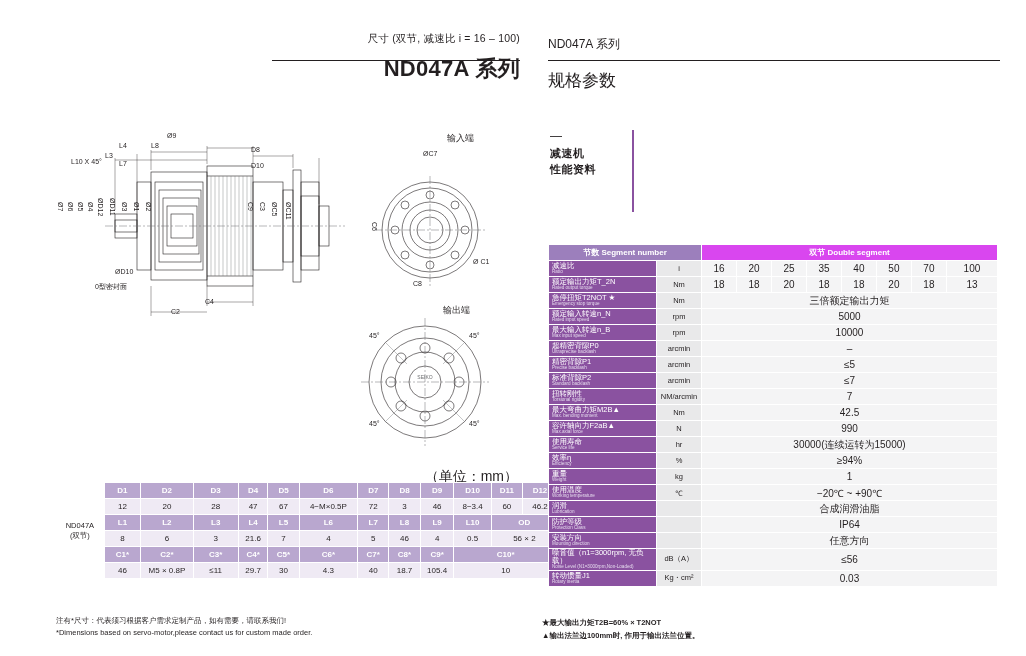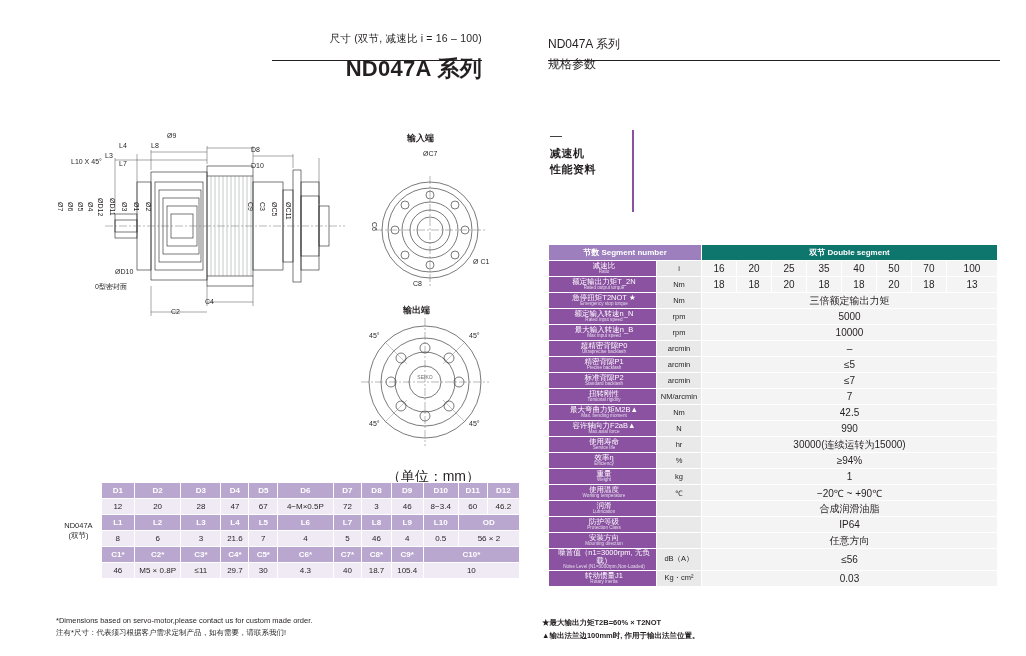--- a/index.html
+++ b/index.html
@@ -18,21 +18,21 @@
   .page {
     position: relative;
     width: 1026px;
     height: 656px;
   }
 
   
   .left-col {
     position: absolute;
     left: 0; top: 0;
-    width: 520px; height: 656px;
+    width: 520px; height: 656px; padding-left: 38px;
   }
   .left-head {
     position: absolute;
     right: 38px;
     top: 32px;
     text-align: right;
   }
   .left-head .sub {
     font-size: 10.5px;
     color: #231f20;
@@ -59,21 +59,21 @@
     top: 110px;
     width: 440px;
     height: 350px;
   }
   .lbl {
     position: absolute;
     font-size: 7px;
     color: #231f20;
     white-space: nowrap;
   }
-  .lbl.cn { font-size: 9px; font-weight: bold; }
+  .lbl.cn { font-size: 9px; font-weight: normal; margin-left: 40px; }
 
   svg.dwg { position: absolute; left: 0; top: 0; }
 
   .units {
     position: absolute;
     right: 40px;
     top: 468px;
     font-size: 14px;
   }
 
@@ -137,22 +137,22 @@
   .right-rule {
     position: absolute;
     left: 28px;
     right: 26px;
     top: 60px;
     border-top: 1.6px solid #231f20;
   }
   .right-head .sub {
     position: absolute;
     left: 0;
-    top: 20px;
-    font-size: 12px;
+    top: 33px;
+    font-size: 17px;
   }
 
   .sidebox {
     position: absolute;
     left: 28px;
     top: 130px;
     width: 86px;
     height: 82px;
     border-right: 2px solid #8a52a0;
     box-sizing: border-box;
@@ -190,29 +190,29 @@
     text-align: center;
     font-weight: normal;
   }
   .spec .hdr-left {
     background: #9c7fbc;
     color: #ffffff;
     font-weight: bold;
     font-size: 8px;
   }
   .spec .hdr-right {
-    background: #0f766e;
+    background: #d946ef;
     color: #ffffff;
     font-weight: bold;
     font-size: 8px;
   }
   .spec .namecell {
     background: #8a52a0;
     color: #ffffff;
-    text-align: center;
+    text-align: left;
     padding-left: 3px;
     line-height: 1.05;
     width: 104px;
   }
   .spec .namecell .cn { font-size: 7.5px; display: block; }
   .spec .namecell .en { font-size: 4.6px; display: block; color: #e4d9ec; }
   .spec .unit {
     background: #e9e9ea;
     color: #231f20;
     width: 44px;
@@ -481,22 +481,22 @@
         <td class="val">4.3</td>
         <td class="val">40</td>
         <td class="val">18.7</td>
         <td class="val">105.4</td>
         <td class="val" colspan="3">10</td>
       </tr>
     </tbody>
       </table>
 
     <div class="footnote-left">
+      <div>注有*尺寸：代表须习根据客户需求定制产品，如有需要，请联系我们!</div>
       <div>*Dimensions based on servo-motor,please contact us for custom made order.</div>
-      <div>注有*尺寸：代表须习根据客户需求定制产品，如有需要，请联系我们!</div>
     </div>
   </div>
 
   <div class="right-col">
     <div class="right-rule"></div>
     <div class="right-head">
       <div class="title">ND047A 系列</div>
       <div class="sub">规格参数</div>
     </div>
 

